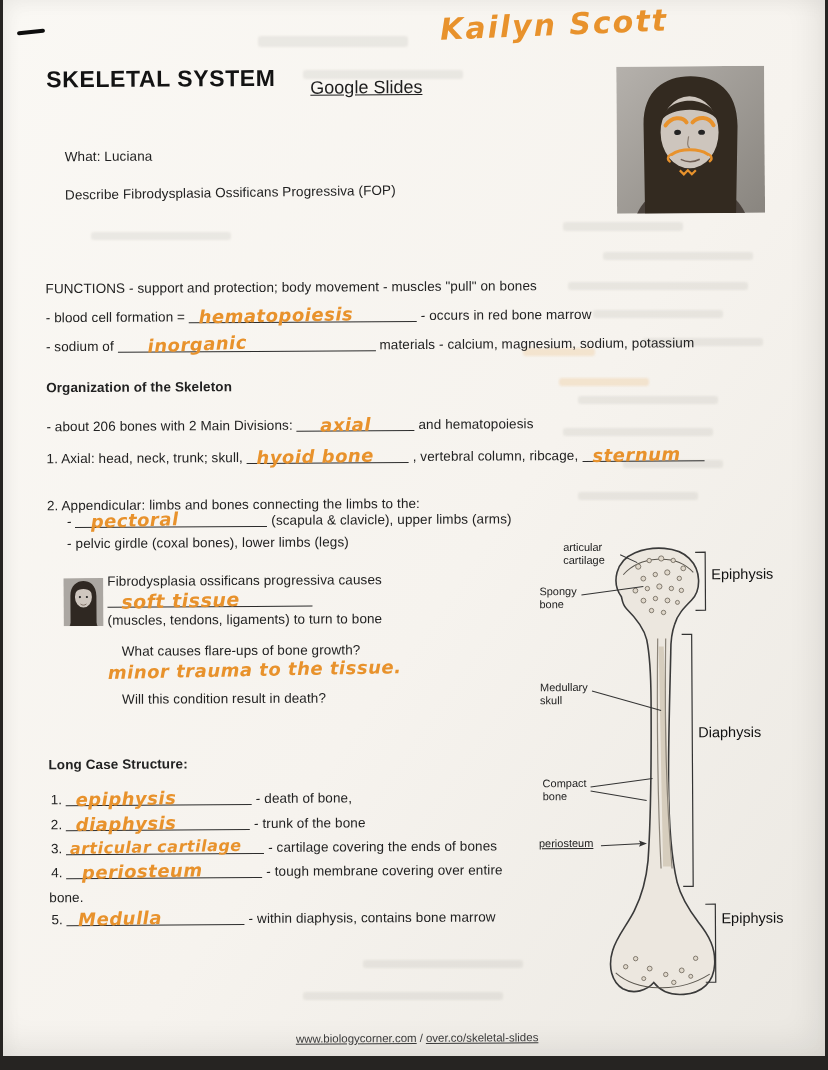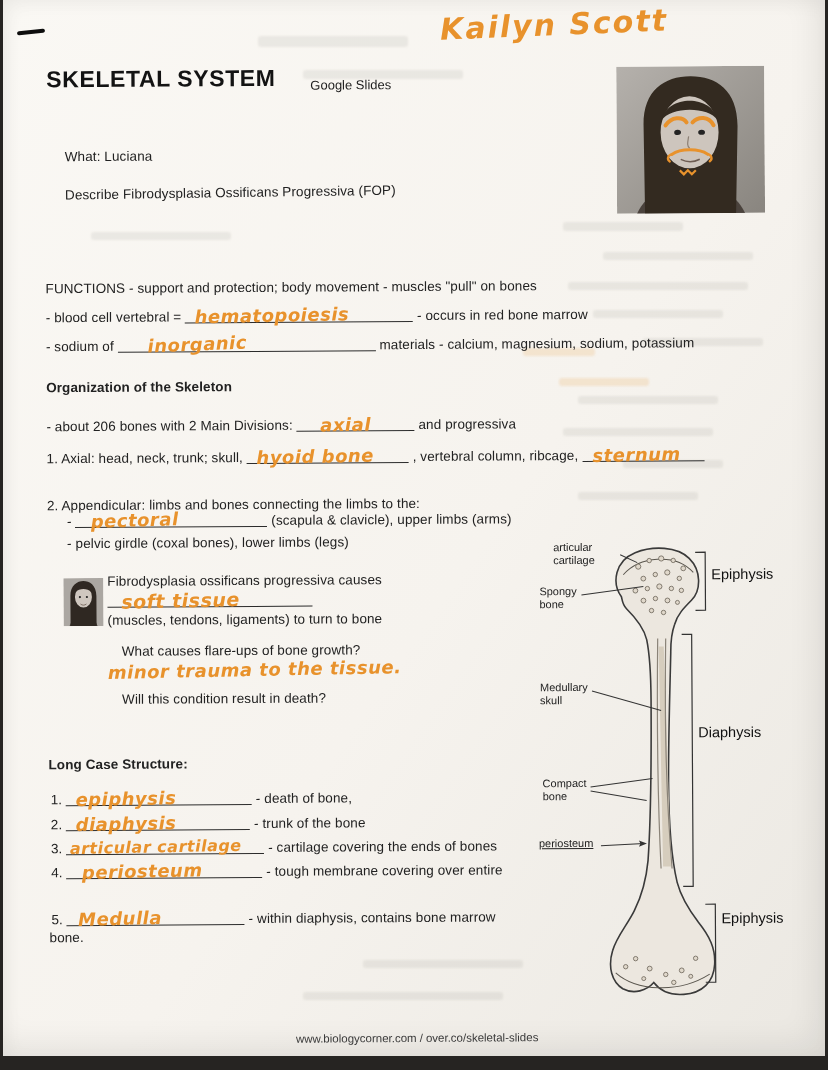--- a/index.html
+++ b/index.html
@@ -21,22 +21,22 @@
   .bleed { position:absolute; background:rgba(108,103,96,0.10); filter:blur(1.3px); border-radius:3px; }
   .bleed.orange { background:rgba(231,148,45,0.16); }
 
   .t { position:absolute; font-size:13.5px; color:#222; white-space:nowrap; letter-spacing:0.1px; }
   .bold { font-weight:bold; }
   .title {
     position:absolute; left:46px; top:64px; font-size:23px; font-weight:bold;
     letter-spacing:0.6px; color:#131313;
   }
   .slides-link {
-    position:absolute; left:310px; top:77px; font-size:13px; color:#1e1e1e;
-    cursor:pointer;
+    position:absolute; left:310px; top:77px; font-size:18px; color:#1e1e1e;
+    text-decoration:underline; cursor:pointer;
   }
   .hw {
     font-family:"DejaVu Sans", sans-serif; font-style:italic; font-weight:700;
     color:#e8922c; letter-spacing:0.5px;
   }
   .hw-name {
     position:absolute; left:440px; top:8px; font-size:30px;
     font-family:"DejaVu Sans", sans-serif; font-style:italic; font-weight:600;
     color:#e8922c; letter-spacing:2px; transform:rotate(-2deg); white-space:nowrap;
   }
@@ -54,21 +54,21 @@
   .photo-small { position:absolute; left:60px; top:576px; width:40px; height:48px; }
   .photo-large svg, .photo-small svg { width:100%; height:100%; display:block; }
 
   .diagram { position:absolute; left:520px; top:540px; width:302px; height:472px; }
   .diagram svg { position:absolute; left:0; top:0; width:302px; height:472px; }
   .dlabel { position:absolute; font-size:11px; line-height:13px; color:#222; white-space:pre-line; }
   .dlabel.big { font-size:14.5px; line-height:16px; color:#101010; }
   .dlabel.underlined { text-decoration:underline; }
 
   .footer { position:absolute; left:0; right:0; top:1032px; text-align:center; font-size:11.5px; color:#3a3a3a; }
-  .footer a { color:#3a3a3a; margin:0 3px; cursor:pointer;text-align:center; }
+  .footer a { color:#3a3a3a; text-decoration:underline; margin:0 3px; cursor:pointer;text-align:center; }
 </style>
 </head>
 <body>
 
 <div class="paper">
 
   <div class="bleed" style="left:255px;top:36px;width:150px;height:11px"></div>
   <div class="bleed" style="left:300px;top:70px;width:160px;height:9px"></div>
   <div class="bleed" style="left:88px;top:232px;width:140px;height:8px"></div>
   <div class="bleed" style="left:560px;top:222px;width:120px;height:9px"></div>
@@ -117,21 +117,21 @@
         <path d="M63,104 l4,4 l4,-4 l4,4 l4,-4" stroke="#e8922c" stroke-width="2.2" fill="none"></path>
       </svg>
     </div>
 
     <div class="t" style="left:64px;top:147px">What: Luciana</div>
     <div class="t" style="left:64px;top:184px;transform:rotate(-0.5deg)">Describe Fibrodysplasia Ossificans Progressiva  (FOP)</div>
 
     <div class="t" style="left:44px;top:279px">FUNCTIONS - support and protection;   body movement - muscles "pull" on bones</div>
 
     <div class="t" style="left:44px;top:308px">
-      <span>- blood cell vertebral =</span>
+      <span>- blood cell formation =</span>
       <span class="blank" style="width:228px">
         <span class="hw">hematopoiesis</span>
       </span>
       <span>- occurs in red bone marrow</span>
     </div>
 
     <div class="t" style="left:44px;top:337px">
       <span>- sodium of</span>
       <span class="blank" style="width:258px">
         <span class="hw" style="left:30px;transform:rotate(-2deg)">inorganic</span>
@@ -139,21 +139,21 @@
       <span>materials - calcium, magnesium, sodium, potassium</span>
     </div>
 
     <div class="t bold" style="left:44px;top:378px">Organization of the Skeleton</div>
 
     <div class="t" style="left:44px;top:417px">
       <span>- about 206 bones with 2 Main Divisions:</span>
       <span class="blank" style="width:118px">
         <span class="hw" style="left:24px">axial</span>
       </span>
-      <span>and progressiva</span>
+      <span>and hematopoiesis</span>
     </div>
 
     <div class="t" style="left:44px;top:449px">
       <span>1. Axial: head, neck, trunk;  skull,</span>
       <span class="blank" style="width:162px">
         <span class="hw">hyoid bone</span>
       </span>
       <span>,  vertebral column, ribcage,</span>
       <span class="blank" style="width:122px">
         <span class="hw">sternum</span>
@@ -224,21 +224,21 @@
     </div>
 
     <div class="t" style="left:46px;top:863px">
       <span>4.</span>
       <span class="blank" style="width:196px">
         <span class="hw" style="left:16px;transform:rotate(-1deg)">periosteum</span>
       </span>
       <span>- tough membrane covering over entire</span>
     </div>
 
-    <div class="t" style="left:44px;top:928px">bone.</div>
+    <div class="t" style="left:44px;top:888px">bone.</div>
 
     <div class="t" style="left:46px;top:910px">
       <span>5.</span>
       <span class="blank" style="width:178px">
         <span class="hw" style="left:12px;transform:rotate(-1.2deg)">Medulla</span>
       </span>
       <span>- within diaphysis, contains bone marrow</span>
     </div>
 
     <div class="diagram">
@@ -316,21 +316,21 @@
           <path d="M 76 307 L 119 305"></path>
         </g>
         <path d="M 122 305 l -8 -3.2 l 1.5 3.2 l -1.5 3.2 Z" fill="#333"></path>
 
         <g stroke="#333" stroke-width="1.2" fill="none">
           <path d="M 172 14 L 182 14 L 182 72 L 172 72"></path>
           <path d="M 158 96 L 168 96 L 168 348 L 158 348"></path>
           <path d="M 180 366 L 190 366 L 190 444 L 180 444"></path>
         </g>
       </svg>
-      <div class="dlabel" style="left:30px;top:2px">articular
+      <div class="dlabel" style="left:40px;top:2px">articular
 cartilage</div>
       <div class="dlabel big" style="left:188px;top:28px">Epiphysis</div>
       <div class="dlabel" style="left:16px;top:46px">Spongy
 bone</div>
       <div class="dlabel" style="left:16px;top:142px">Medullary
 skull</div>
       <div class="dlabel big" style="left:174px;top:186px">Diaphysis</div>
       <div class="dlabel" style="left:18px;top:238px">Compact
 bone</div>
       <div class="dlabel underlined" style="left:14px;top:298px">periosteum</div>

